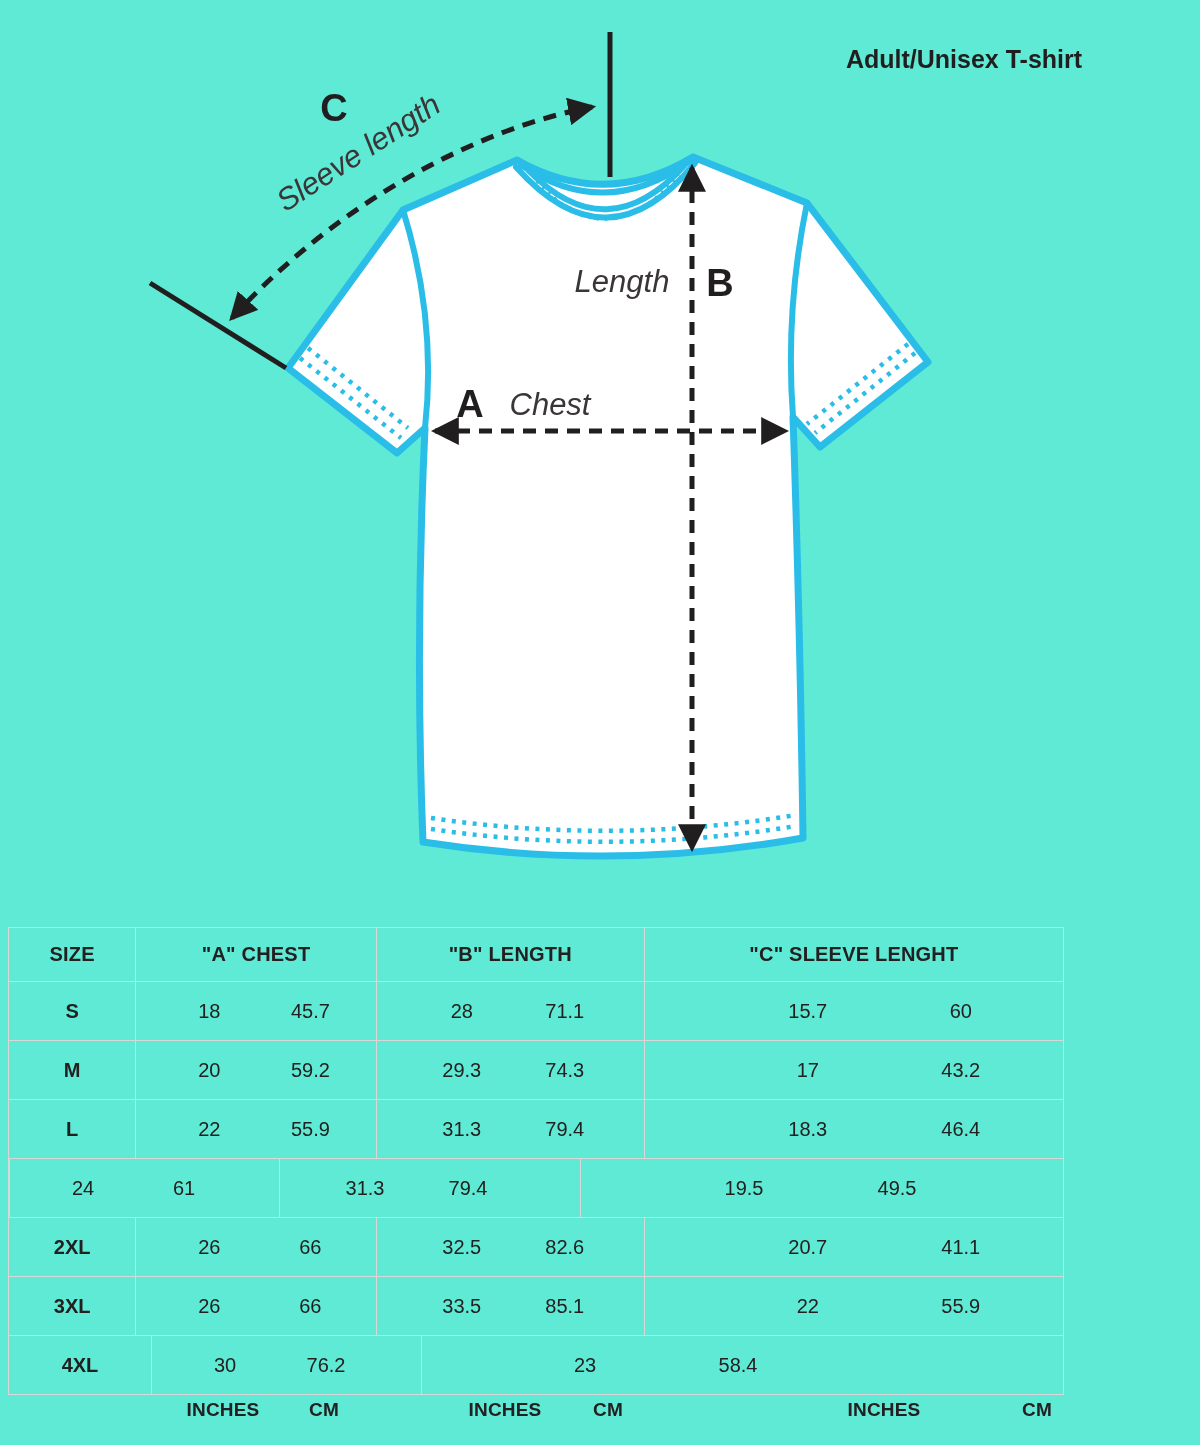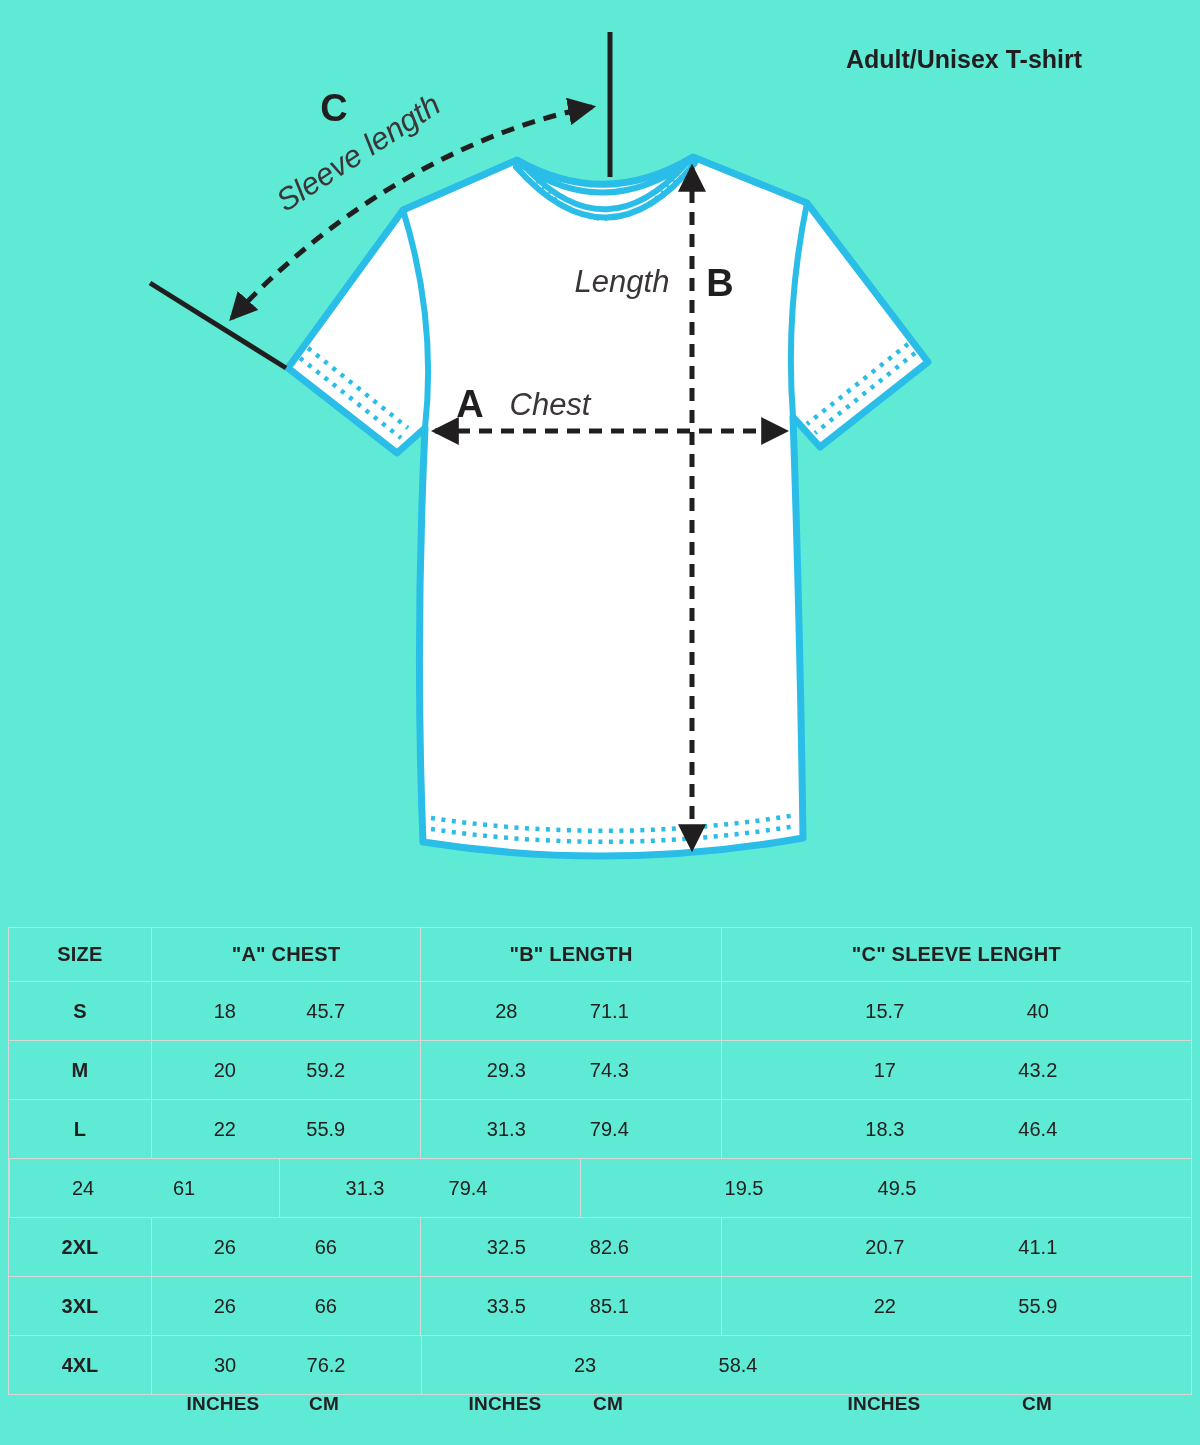--- a/index.html
+++ b/index.html
@@ -1,38 +1,38 @@
 <!DOCTYPE html>
 <html><head>
 <meta charset="utf-8">
 <style>
   html,body{margin:0;padding:0;background:#ffffff;}
   body{width:1200px;height:1445px;position:relative;font-family:"Liberation Sans",sans-serif;color:#232021;}
   .page{position:absolute;inset:0;background:#5eead4;}
   
   .diagram{position:absolute;left:0;top:0;width:1200px;height:927px;}
   
-  .size-table{position:absolute;left:8px;top:927px;width:1184px;box-sizing:border-box;
+  .size-table{position:absolute;left:8px;top:927px;width:1056px;box-sizing:border-box;
     border:1px solid #d8d8d8;}
   .t-row{display:flex;height:58px;border-top:1px solid #d8d8d8;}
   .t-row.header{height:53px;border-top:none;}
   .cell{box-sizing:border-box;display:flex;align-items:center;}
   .c-size{width:142px;justify-content:center;}
   .c-a{width:270px;border-left:1px solid #d8d8d8;}
   .c-b{width:301px;border-left:1px solid #d8d8d8;}
   .c-c{width:471px;border-left:1px solid #d8d8d8;}
   .hdr{width:100%;text-align:center;font-weight:bold;font-size:20px;letter-spacing:.2px;}
   .size-lbl{font-weight:bold;font-size:20px;}
   .num{display:inline-block;width:100px;text-align:center;font-size:20px;}
   .ga .n1{margin-left:23px;} .ga .n2{margin-left:1px;}
   .gb .n1{margin-left:35px;} .gb .n2{margin-left:3px;}
   .gc .n1{margin-left:113px;} .gc .n2{margin-left:53px;}
   
   .t-footer{position:absolute;left:8px;top:1387px;width:1184px;height:34px;display:flex;}
-  .t-footer .cell{border:none;}
+  .t-footer .cell{border:none;align-items:flex-end;}
   .t-footer .num{font-weight:bold;font-size:19px;letter-spacing:.2px;}
 </style>
 </head>
 <body>
 
 <div class="page">
 
   <svg class="diagram" viewBox="0 0 1200 927" xmlns="http://www.w3.org/2000/svg">
     <defs>
       <marker id="arw" viewBox="0 0 10 10" refX="8.5" refY="5" markerWidth="5.6" markerHeight="5.6" orient="auto-start-reverse" markerUnits="strokeWidth">
@@ -118,21 +118,21 @@
       <div class="cell c-a ga">
           <span class="num n1">18</span>
           <span class="num n2">45.7</span>
         </div>
       <div class="cell c-b gb">
           <span class="num n1">28</span>
           <span class="num n2">71.1</span>
         </div>
       <div class="cell c-c gc">
           <span class="num n1">15.7</span>
-          <span class="num n2">40</span>
+          <span class="num n2">60</span>
         </div>
     </div>
 
     <div class="t-row">
       <div class="cell c-size">
           <span class="size-lbl">M</span>
         </div>
       <div class="cell c-a ga">
           <span class="num n1">20</span>
           <span class="num n2">59.2</span>

